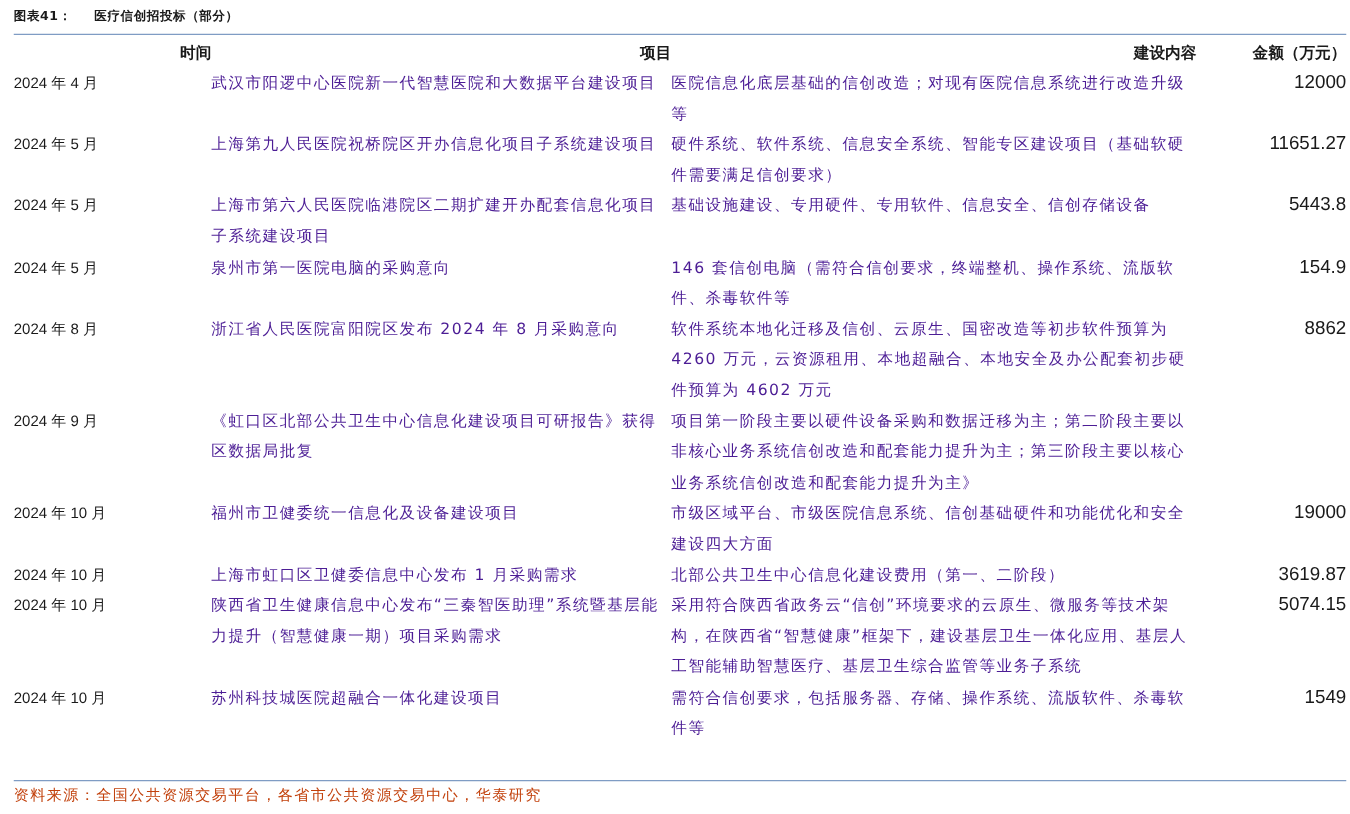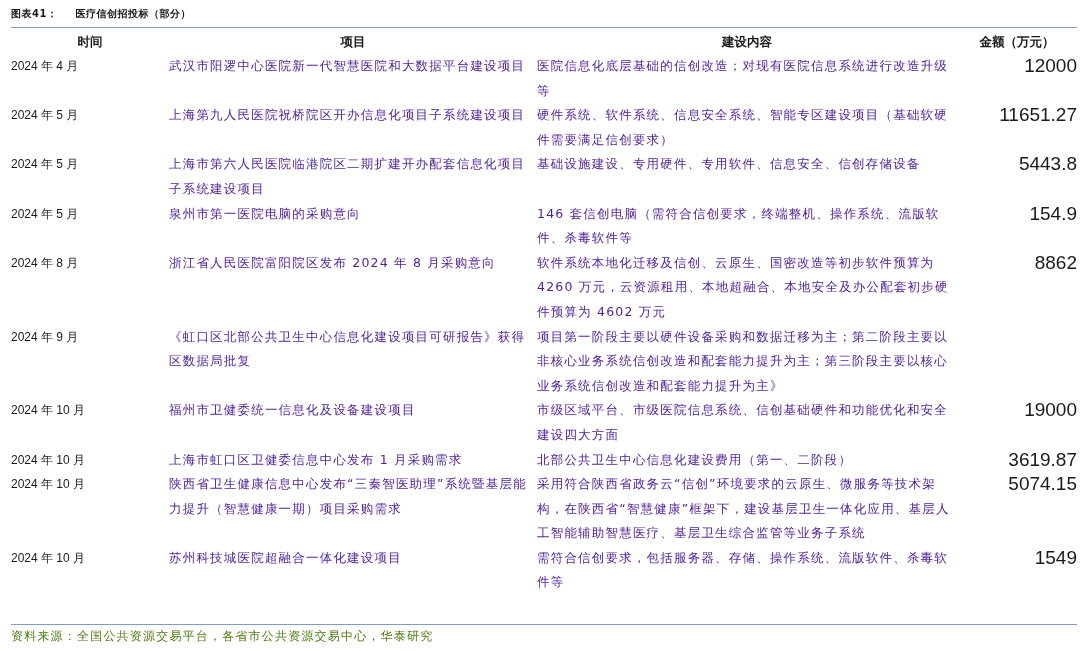--- a/index.html
+++ b/index.html
@@ -19,34 +19,34 @@
     border-top: 1.5px solid #7f9cc4;
   }
   .rule.top { top: 27px; }
   .rule.bottom { top: 624px; }
   table.grid {
     position: absolute; left: 11px; top: 30px; width: 1066px;
     border-collapse: collapse; table-layout: fixed;
     font-size: 12.5px;
   }
   table.grid th {
-    font-weight: bold; text-align: center; height: 24px; padding: 0; vertical-align: middle;
+    font-weight: bold; text-align: right; height: 24px; padding: 0; vertical-align: middle;
     font-size: 12.5px;
   }
   table.grid td { padding: 0; vertical-align: top; line-height: 24.6px; }
   col.c-time { width: 158px; }
   col.c-proj { width: 368px; }
   col.c-cont { width: 420px; }
   col.c-amt  { width: 120px; }
   td.cell-amt, th.cell-amt { text-align: right; padding-right: 6px; }
   td.cell-time { font-family: "Liberation Sans", "DejaVu Sans", sans-serif; font-size: 12px; }
-  td.cell-amt { font-family: "Liberation Sans", "DejaVu Sans", sans-serif; font-size: 19px; }
+  td.cell-amt { font-family: "Liberation Sans", "DejaVu Sans", sans-serif; font-size: 15px; }
   td.cell-proj, td.cell-cont { letter-spacing: 1.2px; color: #4c1d95; }
   .source {
-    position: absolute; left: 11px; top: 627px; font-size: 12px; color: #4d7c0f;
+    position: absolute; left: 11px; top: 627px; font-size: 12px; color: #c2410c;
     letter-spacing: 1.2px; line-height: 18px; white-space: nowrap;
   }
 </style>
 </head>
 <body>
 
 <div class="title">
   <span>图表41：</span><span class="sep"></span><span>医疗信创招投标（部分）</span>
 </div>
 

